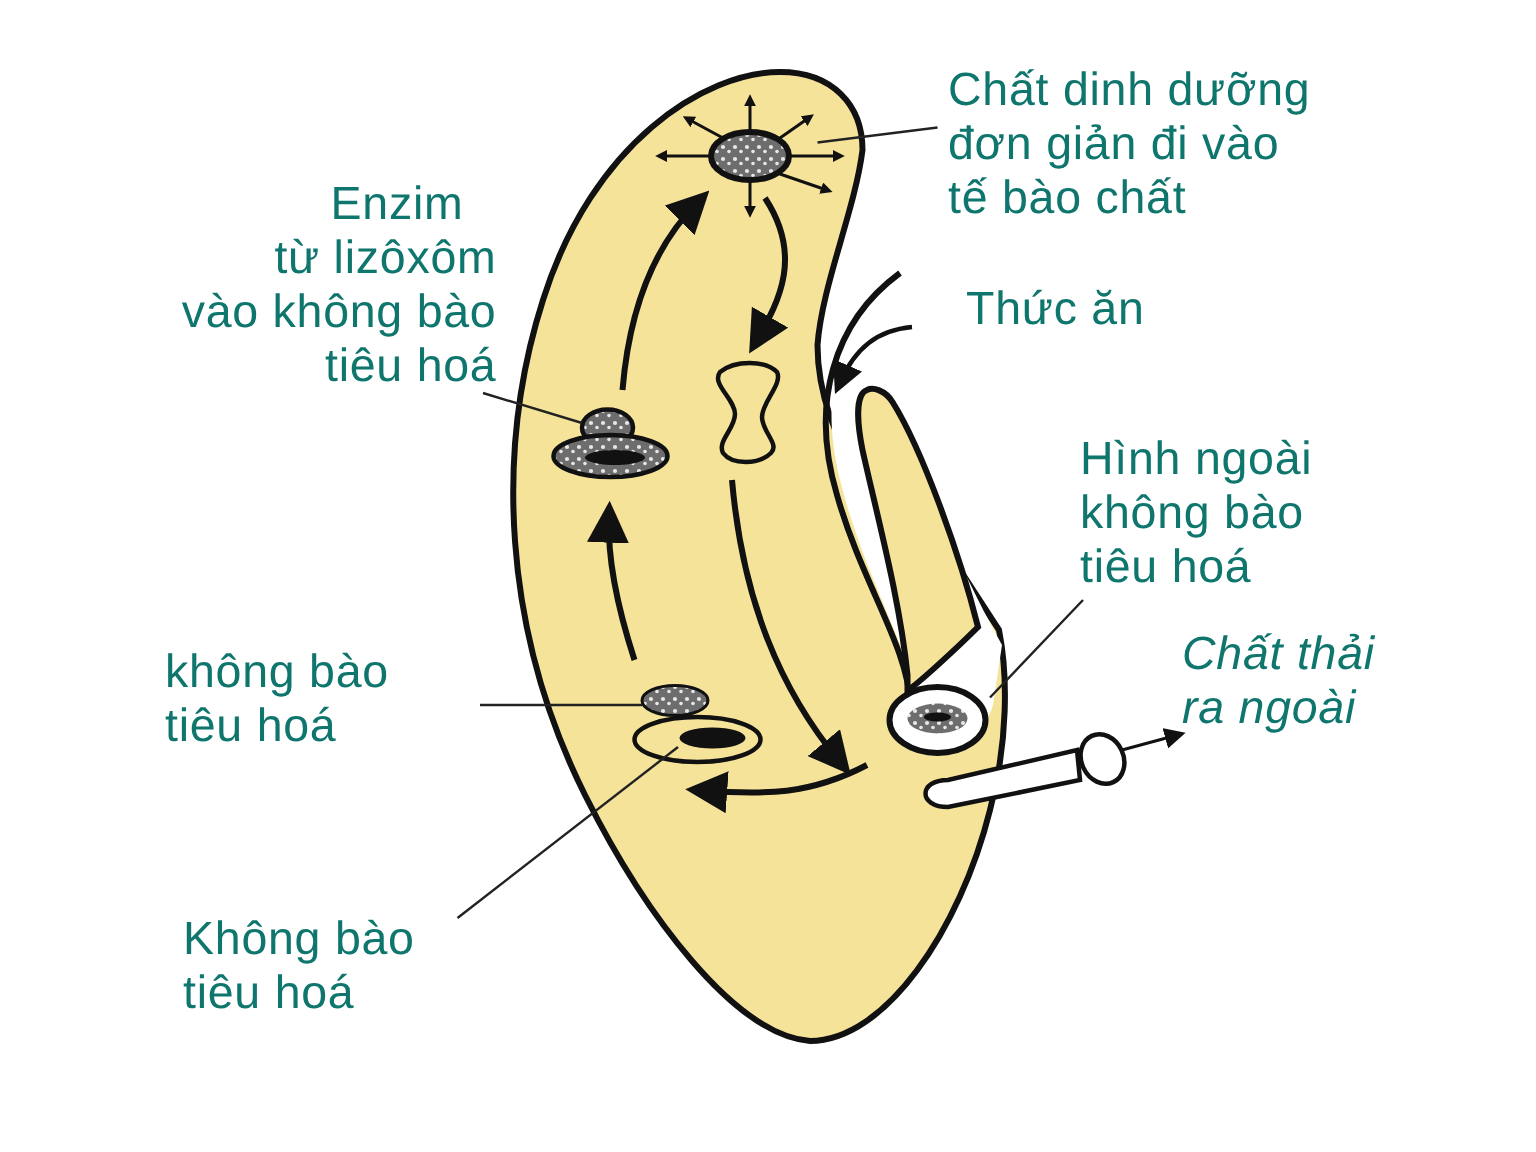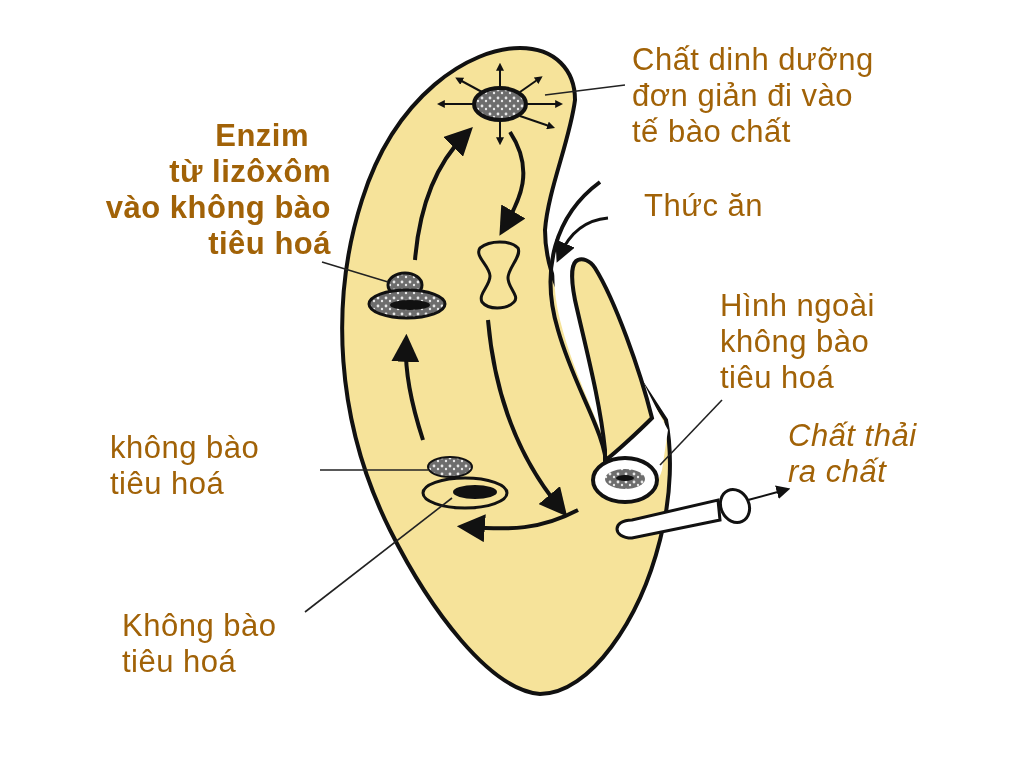--- a/index.html
+++ b/index.html
@@ -1,20 +1,20 @@
 <!DOCTYPE html>
 <html><head>
 <meta charset="utf-8">
 <style>
   html,body{margin:0;padding:0;background:#ffffff;}
   body{width:1024px;height:768px;position:relative;overflow:hidden;font-family:"Liberation Sans",sans-serif;color:#2a2a2a;}
   #diagram{position:absolute;left:0;top:0;width:1024px;height:768px;}
-  .label{position:absolute;font-size:31px;line-height:36px;letter-spacing:0.5px;color:#a16207;white-space:nowrap;}
+  .label{position:absolute;font-size:31px;line-height:36px;letter-spacing:0.5px;color:#0f766e;white-space:nowrap;}
   .label span{display:block;}
-  .right{text-align:right;font-weight:bold;}
+  .right{text-align:right;}
 </style>
 </head>
 <body>
 
 <svg id="diagram" viewBox="0 0 1024 768" xmlns="http://www.w3.org/2000/svg">
   <defs>
     <marker id="ah" viewBox="0 0 10 10" refX="6" refY="5" markerWidth="7" markerHeight="7" orient="auto">
       <path d="M0,0 L10,5 L0,10 z" fill="#111"></path>
     </marker>
     <marker id="ahs" viewBox="0 0 10 10" refX="6" refY="5" markerWidth="4" markerHeight="4" orient="auto">
@@ -106,21 +106,21 @@
 </div>
 
 <div class="label" style="left:720px;top:288px;">
   <span>Hình ngoài</span>
   <span>không bào</span>
   <span>tiêu hoá</span>
 </div>
 
 <div class="label" style="left:788px;top:418px;font-style:italic;">
   <span>Chất thải</span>
-  <span>ra chất</span>
+  <span>ra ngoài</span>
 </div>
 
 <div class="label" style="left:110px;top:430px;">
   <span>không bào</span>
   <span>tiêu hoá</span>
 </div>
 
 <div class="label" style="left:122px;top:608px;">
   <span>Không bào</span>
   <span>tiêu hoá</span>

